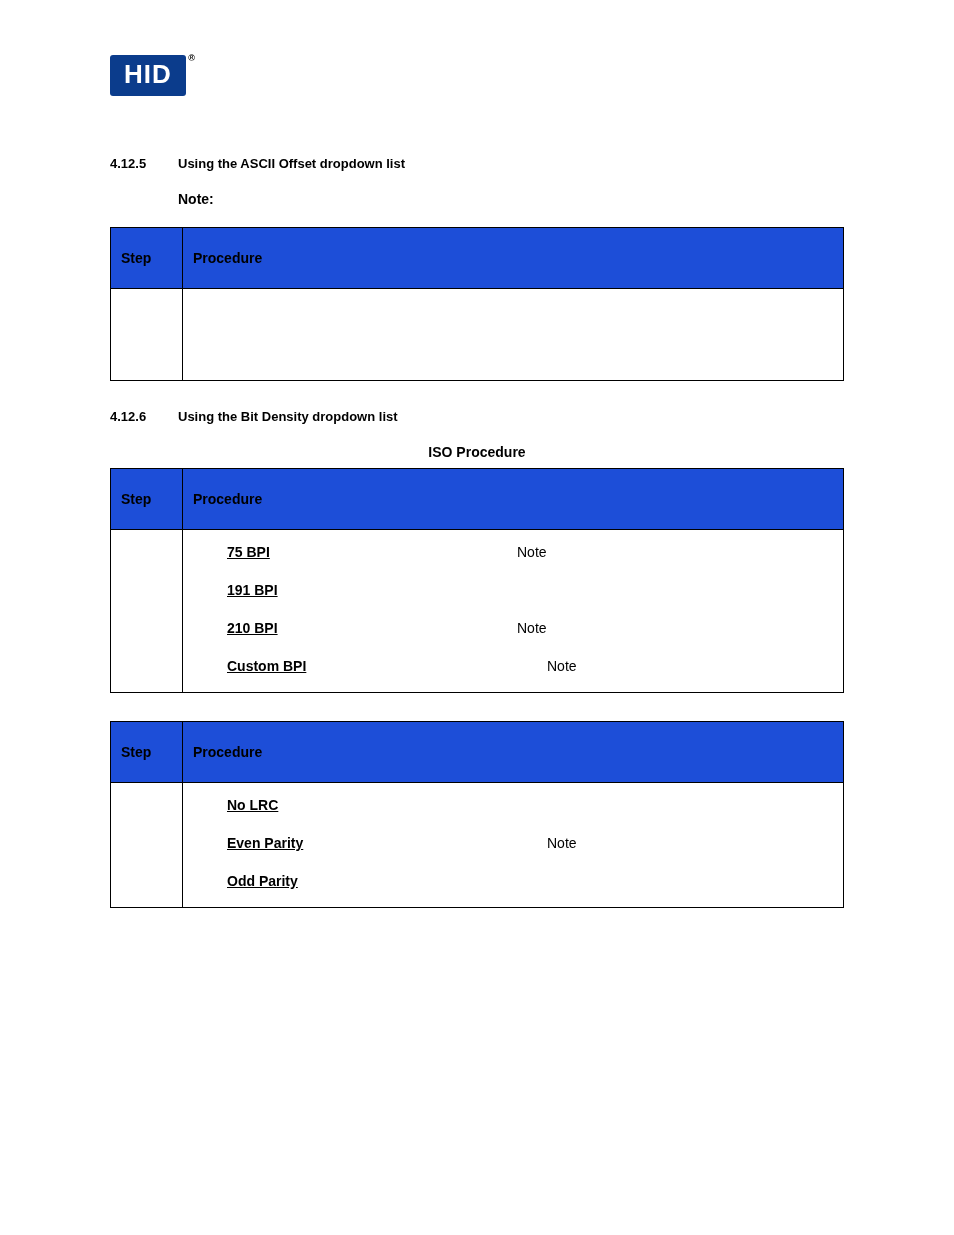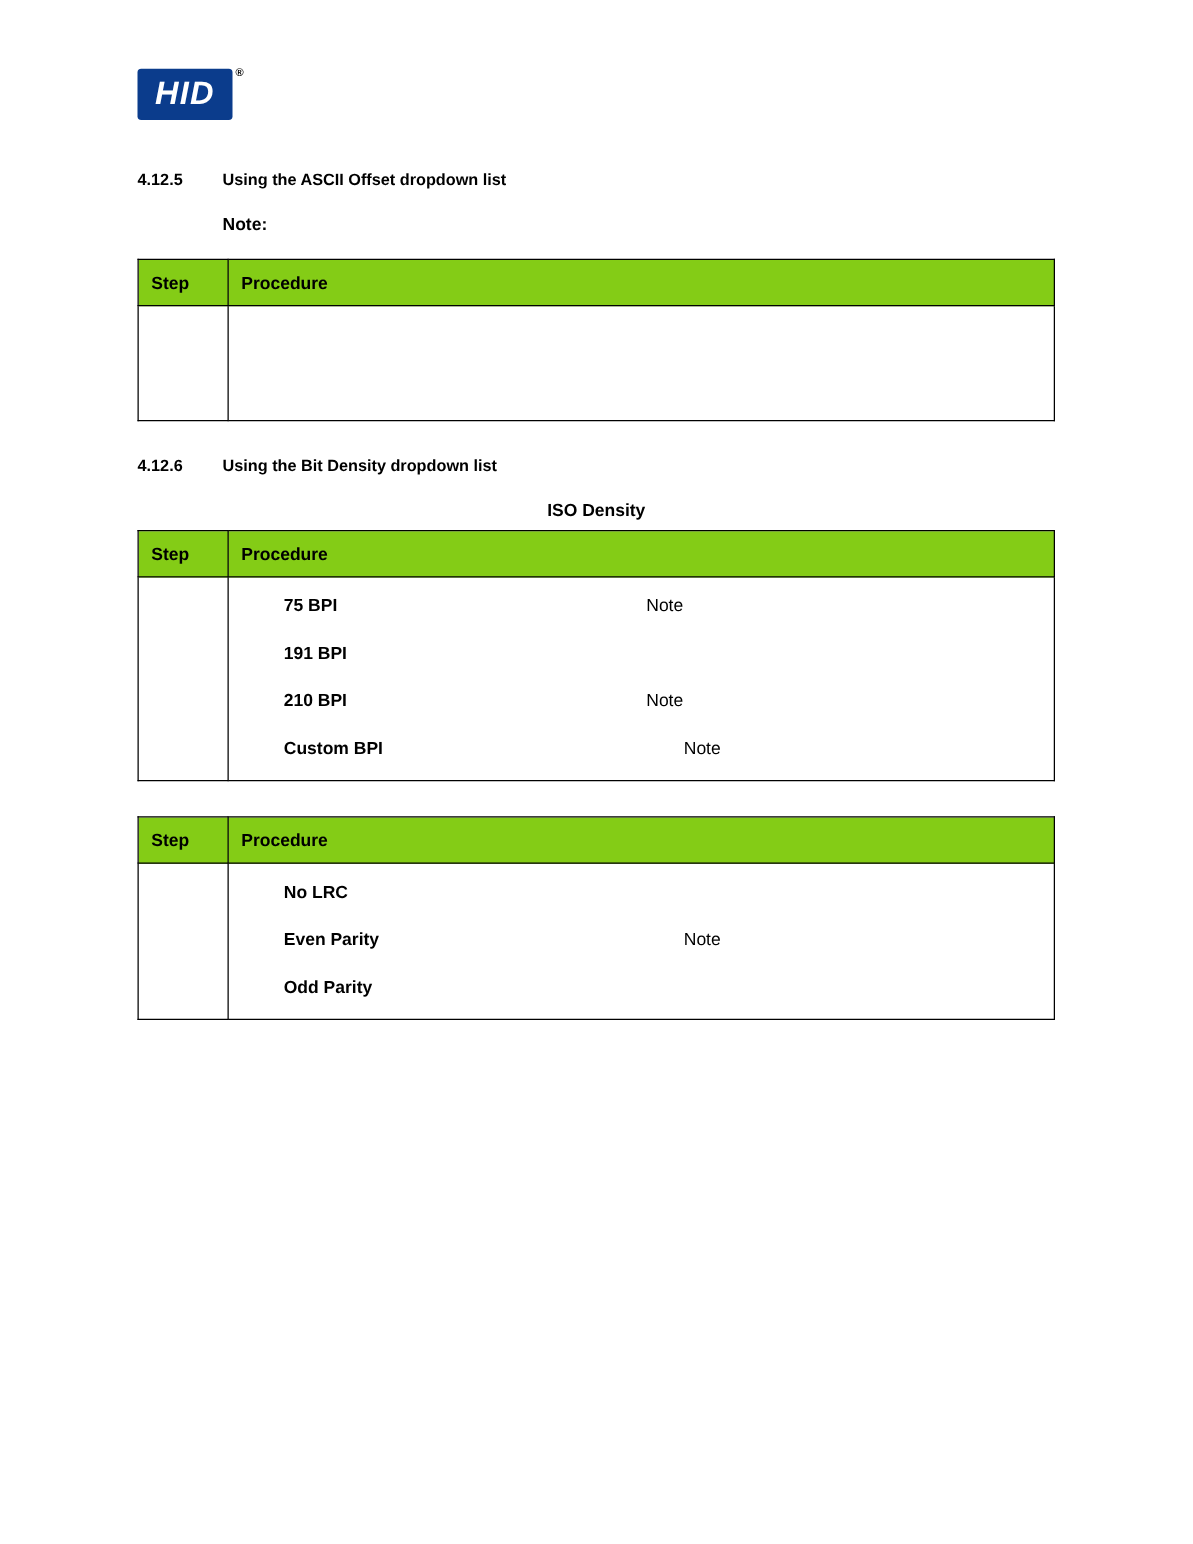--- a/index.html
+++ b/index.html
@@ -4,21 +4,21 @@
 <style>
   * { box-sizing: border-box; margin: 0; padding: 0; }
   body {
     background: #fff;
     width: 954px;
     height: 1235px;
     font-family: Arial, Helvetica, sans-serif;
     color: #000;
     padding: 55px 110px 0 110px;
   }
-  .logo-wrap { margin-bottom: 40px; font-style: italic; }
+  .logo-wrap { margin-bottom: 60px; }
   .logo {
     display: inline-block;
     background: #0b3c8c;
     color: #fff;
     font-weight: 900;
     font-size: 26px;
     letter-spacing: 1px;
     padding: 4px 14px 6px 14px;
     border-radius: 3px;
     position: relative;
@@ -54,35 +54,35 @@
     border-collapse: collapse;
     margin-bottom: 20px;
   }
   th, td {
     border: 1.5px solid #000;
     text-align: left;
     vertical-align: top;
     font-size: 14px;
   }
   th {
-    background: #84cc16;
+    background: #1d4ed8;
     font-weight: 700;
-    padding: 10px 10px;
+    padding: 22px 10px;
   }
   td { padding: 14px 16px; }
   .step-col { width: 72px; }
   .proc-col { }
   .row-item {
     display: flex;
     align-items: flex-start;
     margin-bottom: 22px;
     padding-left: 28px;
   }
   .row-item:last-child { margin-bottom: 4px; }
-  .row-item .label { font-weight: 700; min-width: 110px; }
+  .row-item .label { font-weight: 700; min-width: 110px; text-decoration: underline; }
   .row-item .note { font-weight: 400; margin-left: 180px; }
   .tall-row td { height: 92px; }
 </style>
 </head>
 <body>
 
 <div class="logo-wrap">
   <span class="logo">
     <span>HID</span>
     <span class="reg">®</span>
@@ -107,21 +107,21 @@
     </tr>
   </tbody>
     </table>
 </div>
 
 <div class="section">
   <h2>
     <span class="num">4.12.6</span>
     <span>Using the Bit Density dropdown list</span>
   </h2>
-  <div class="iso-caption">ISO Density</div>
+  <div class="iso-caption">ISO Procedure</div>
   <table>
     <tbody>
         <tr>
       <th class="step-col">Step</th>
       <th class="proc-col">Procedure</th>
     </tr>
     <tr>
       <td></td>
       <td>
         <div class="row-item">

